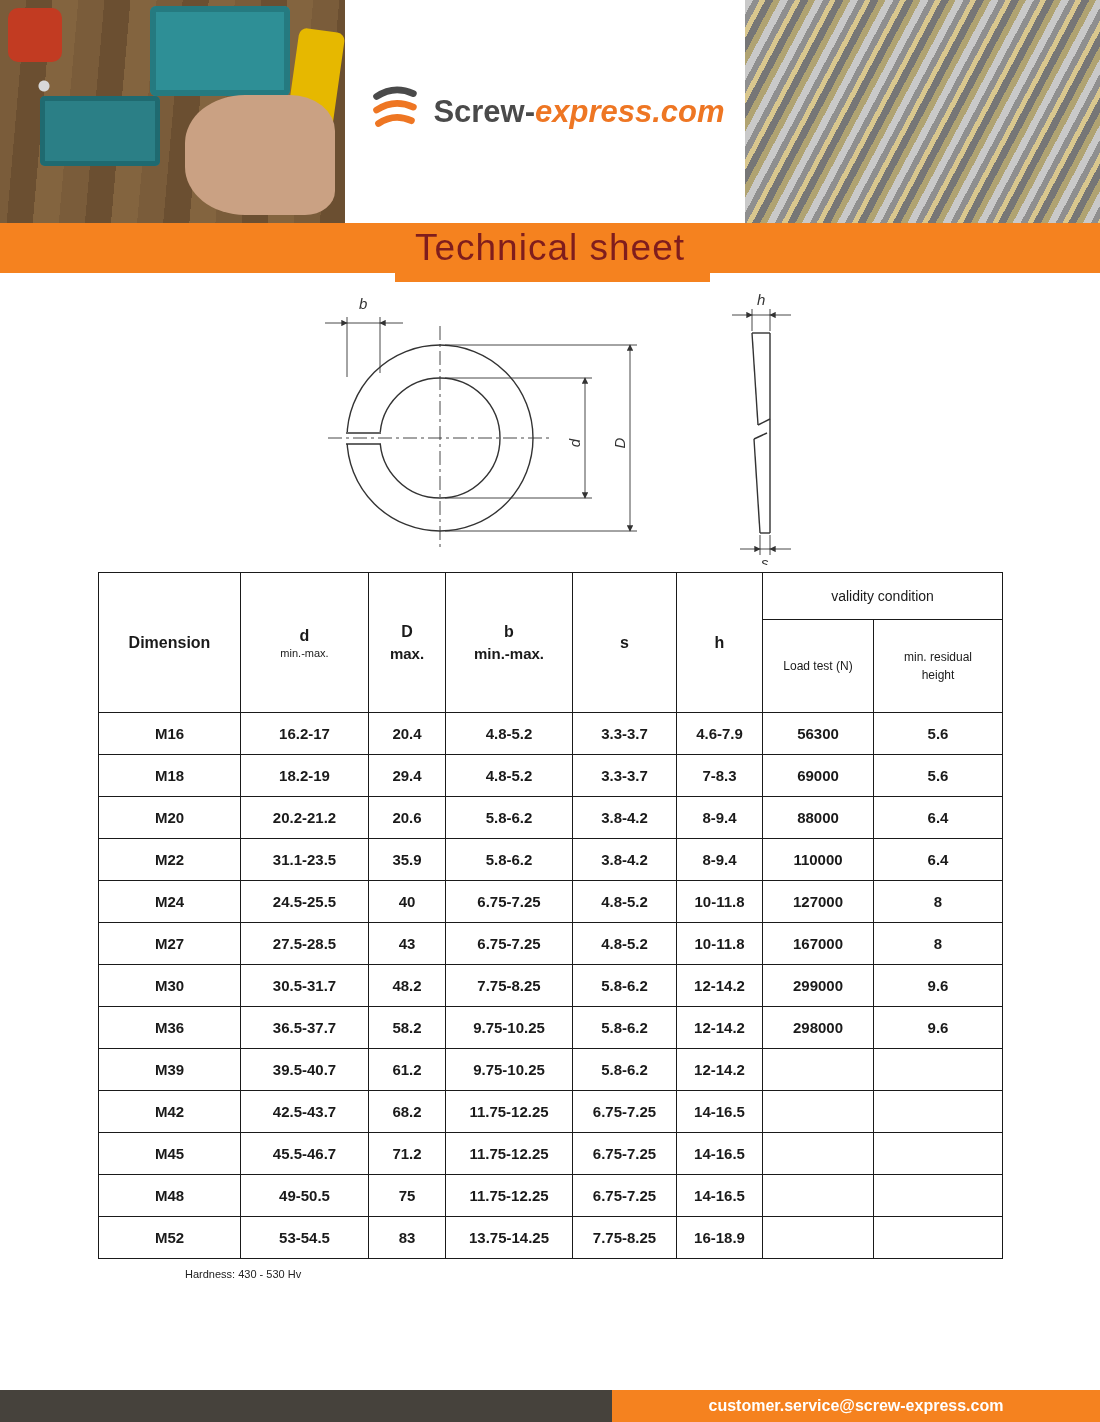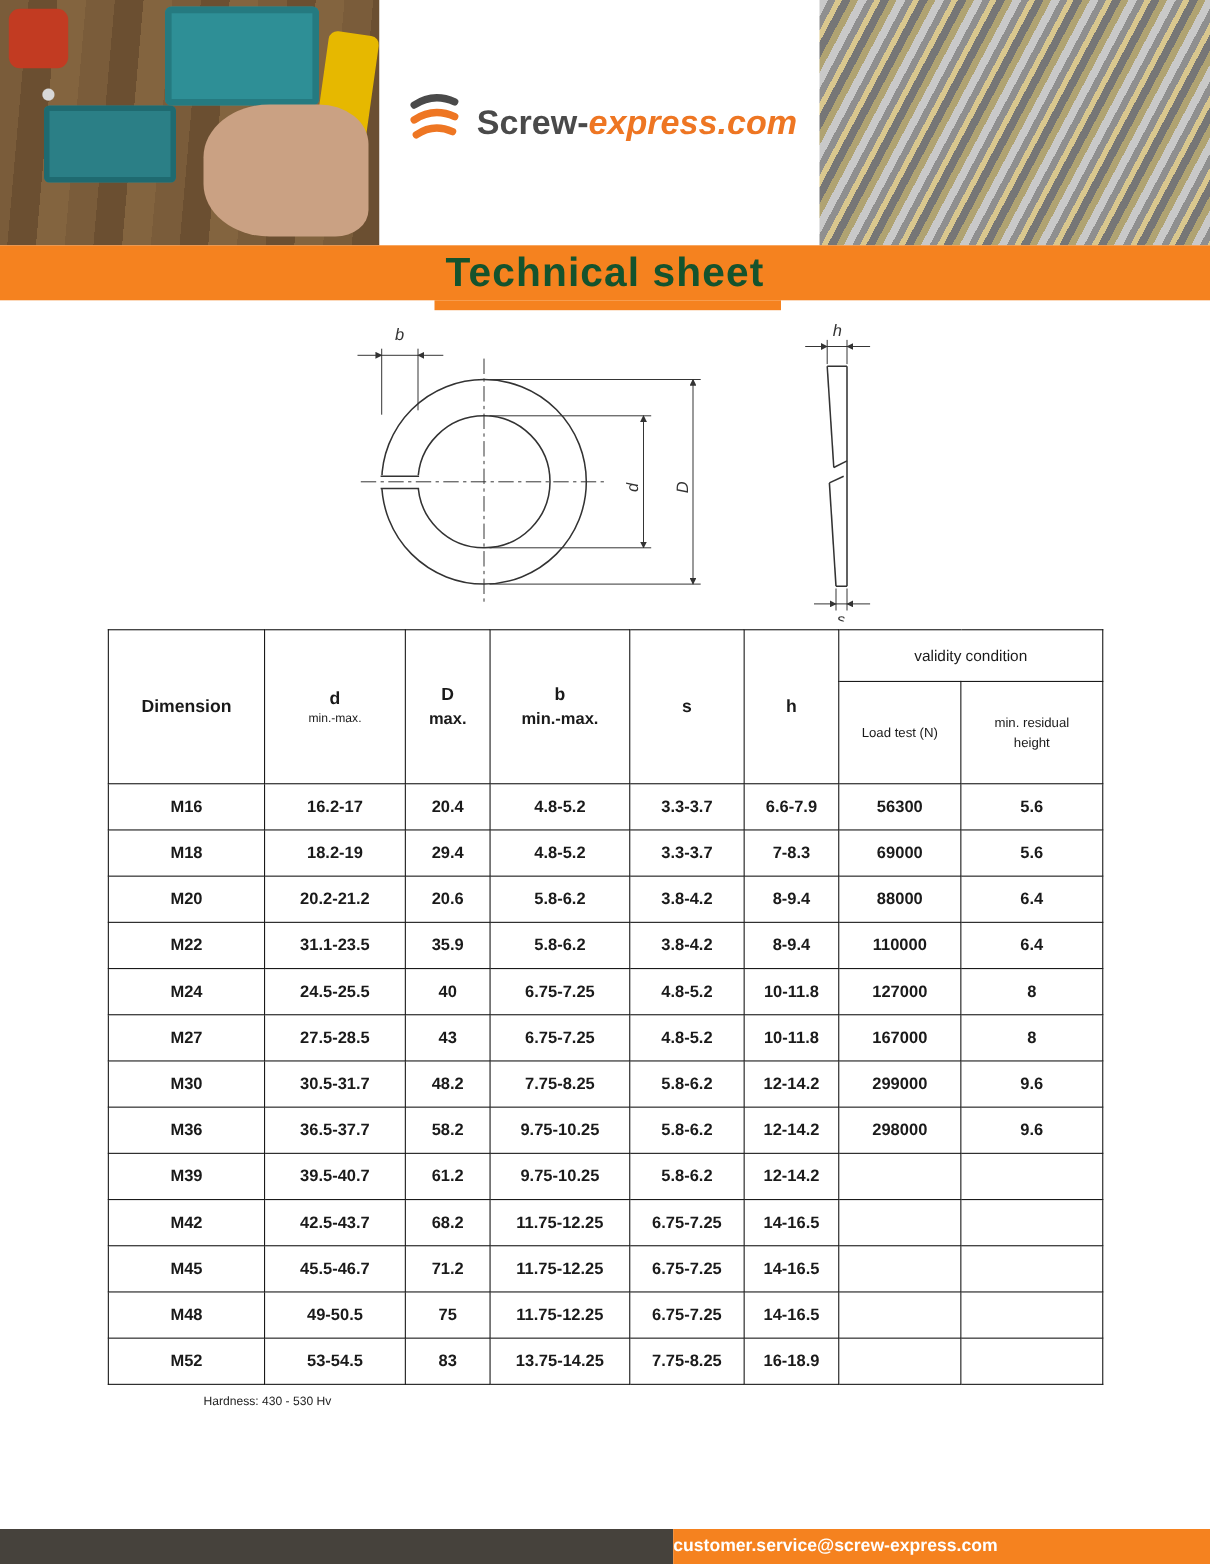--- a/index.html
+++ b/index.html
@@ -29,42 +29,42 @@
                radial-gradient(circle at 35% 75%,#e0e0e0 0 6px,transparent 7px),
                radial-gradient(circle at 80% 70%,#c8c8c8 0 5px,transparent 6px);}
   .logo{position:absolute;left:345px;top:0;width:400px;height:223px;
     display:flex;align-items:center;justify-content:center;gap:10px;background:#fff;}
   .logo-text{font-size:31px;font-weight:bold;white-space:nowrap;}
   .logo-text .lt1{color:#4a4a4a;}
   .logo-text .lt2{color:#ee7623;font-style:italic;}
   
   .banner{position:absolute;top:223px;left:0;width:1100px;height:50px;background:#f5821f;
     display:flex;align-items:center;justify-content:center;}
-  .banner-title{color:#14532d;font-size:37px;font-weight:bold;letter-spacing:1px;}
+  .banner-title{color:#7f1d1d;font-size:37px;font-weight:normal;letter-spacing:1px;}
   .banner-accent{position:absolute;top:273px;left:395px;width:315px;height:9px;background:#f5821f;}
   
   .diagram{position:absolute;top:293px;left:240px;width:620px;height:272px;}
   .diagram svg{display:block;}
   .dim-text{font-size:15px;font-style:italic;fill:#333;}
   
   .table-wrap{position:absolute;top:572px;left:98px;width:904px;}
   table.spec{border-collapse:collapse;table-layout:fixed;width:904px;}
   table.spec th,table.spec td{border:1px solid #1a1a1a;text-align:center;vertical-align:middle;padding:0;}
   table.spec td{height:41px;font-size:15px;font-weight:bold;}
   .h-main{font-size:16px;font-weight:bold;}
   .h-sub-small{font-size:11px;font-weight:normal;display:block;margin-top:2px;}
   .h-sub-bold{font-size:15px;font-weight:bold;display:block;margin-top:4px;}
   .h-validity{height:46px;font-size:14px;font-weight:normal;}
   .h-subcol{height:92px;font-size:12px;font-weight:normal;vertical-align:top;padding-top:14px;line-height:1.5;}
   
   .hardness{position:absolute;top:1268px;left:185px;font-size:11px;color:#222;}
   
   .footer{position:absolute;top:1390px;left:0;width:1100px;height:32px;display:flex;}
   .footer-dark{flex:1;background:#46423c;}
-  .footer-orange{width:488px;background:#f5821f;display:flex;align-items:center;justify-content:flex-start;}
+  .footer-orange{width:488px;background:#f5821f;display:flex;align-items:center;justify-content:center;}
   .footer-email{color:#fff;font-size:16px;font-weight:bold;}
 </style>
 </head>
 <body>
 
 <div class="page">
 
   <div class="header">
     <div class="photo photo-left">
       <div class="p-block screws-dots"></div>
@@ -215,21 +215,21 @@
           </th>
         </tr>
       </thead>
       <tbody>
           <tr>
             <td>M16</td>
             <td>16.2-17</td>
             <td>20.4</td>
             <td>4.8-5.2</td>
             <td>3.3-3.7</td>
-            <td>6.6-7.9</td>
+            <td>4.6-7.9</td>
             <td>56300</td>
             <td>5.6</td>
           </tr>
           <tr>
             <td>M18</td>
             <td>18.2-19</td>
             <td>29.4</td>
             <td>4.8-5.2</td>
             <td>3.3-3.7</td>
             <td>7-8.3</td>

